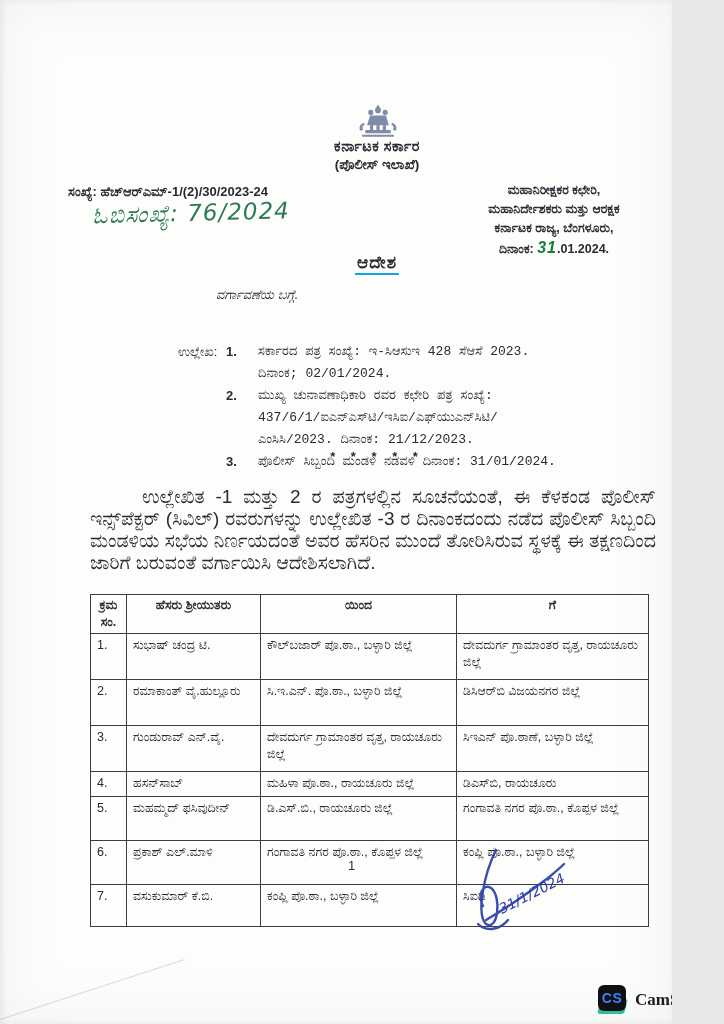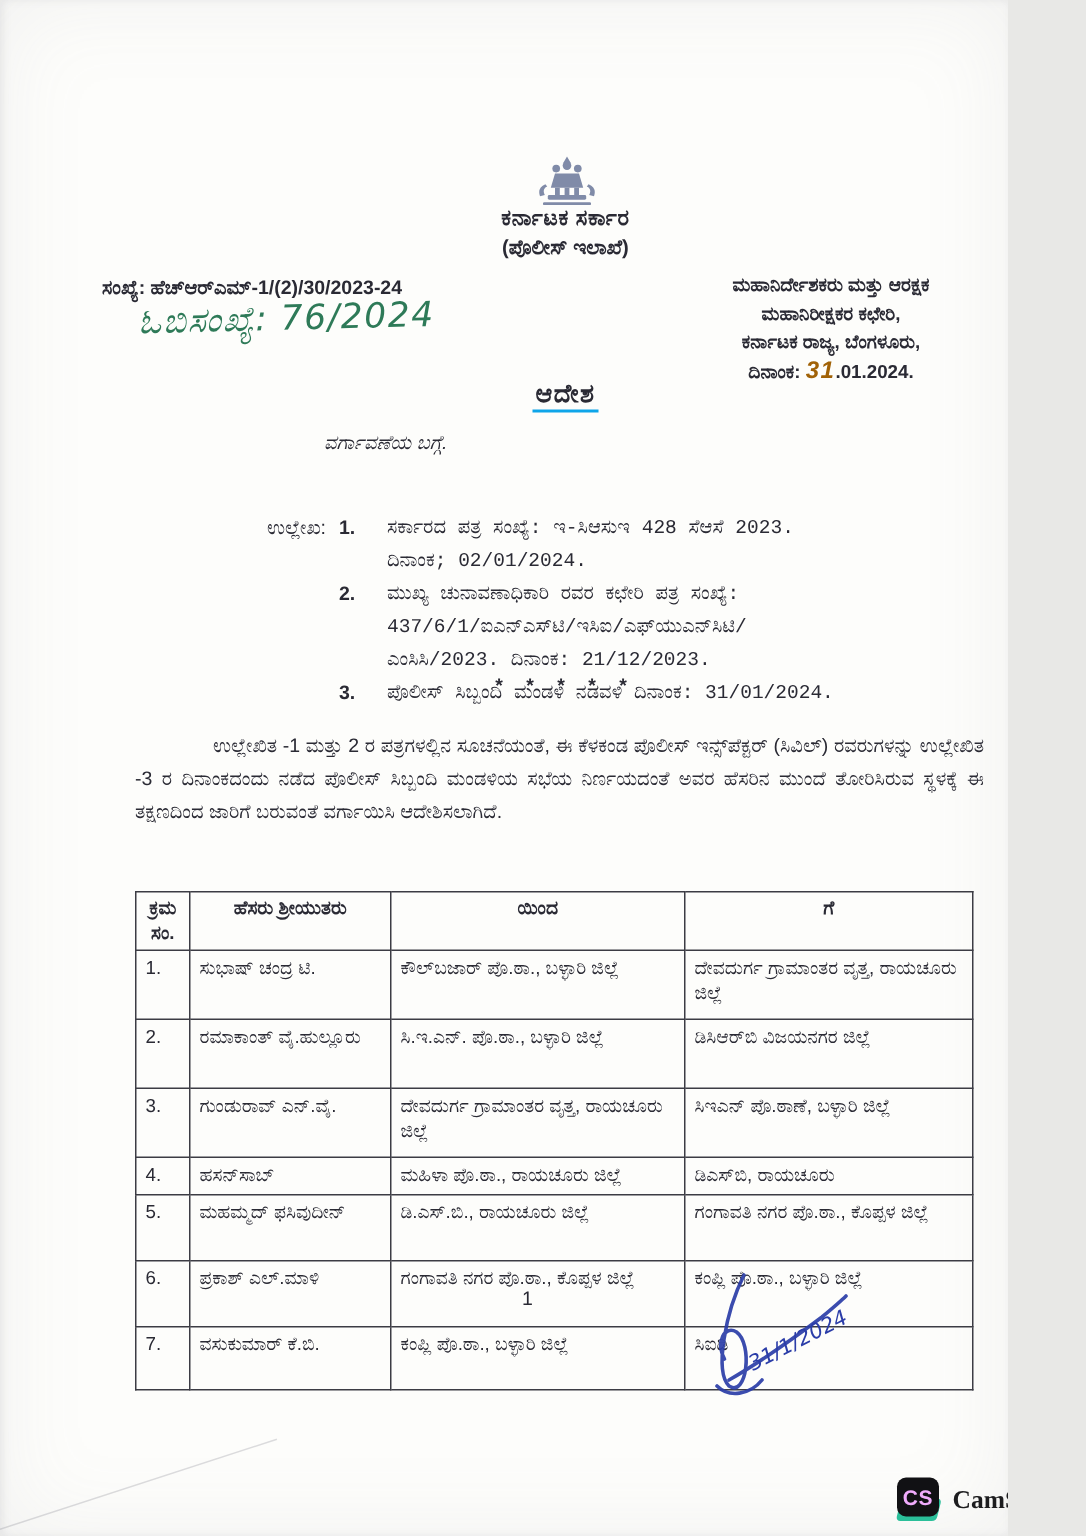--- a/index.html
+++ b/index.html
@@ -24,41 +24,41 @@
   .gov-title{position:absolute;left:0;top:138px;width:754px;text-align:center;font-weight:bold;font-size:14.5px;letter-spacing:.5px;}
   .gov-dept{position:absolute;left:0;top:157px;width:754px;text-align:center;font-weight:bold;font-size:13.5px;}
   .ref-no{position:absolute;left:68px;top:184px;font-weight:bold;font-size:13px;}
   .ob-note{
     position:absolute;left:92px;top:199px;width:260px;
     font-size:23px;font-style:italic;color:#2e7a58;
     transform:rotate(-1.5deg);letter-spacing:1px;
     font-family:"DejaVu Sans","Liberation Sans",sans-serif;
   }
   .office-block{position:absolute;left:420px;top:181px;width:268px;text-align:center;font-weight:bold;font-size:12.5px;line-height:19px;}
-  .hand-blue{color:#a16207;font-style:italic;font-size:16px;letter-spacing:1px;}
+  .hand-blue{color:#15803d;font-style:italic;font-size:16px;letter-spacing:1px;}
   
   .order-title{
     position:absolute;left:0;top:253px;width:754px;text-align:center;
     font-weight:bold;font-size:17px;letter-spacing:1px;
   }
   .order-title span{border-bottom:2px solid #0ea5e9;padding:0 2px 1px;}
   .subject{position:absolute;left:170px;top:284px;width:440px;font-size:13px;line-height:22px;}
   .subject .lbl{font-weight:bold;}
   .subject .l2{padding-left:46px;font-style:italic;}
   
   .refs{position:absolute;left:178px;top:341px;width:440px;font-size:13px;line-height:22px;}
   .refs .lbl{font-weight:normal;position:absolute;left:0;top:0;text-align:right;}
   .ref-item{position:relative;padding-left:66px;}
   .ref-item .num{position:absolute;left:48px;font-weight:bold;}
   .ref-item .cont{padding-left:14px;font-family:Liberation Mono, monospace;}
   .stars{position:absolute;left:0;top:449px;width:754px;text-align:center;font-size:13px;font-weight:bold;letter-spacing:6px;}
   
   .body-par{
     position:absolute;left:90px;top:486px;width:566px;
-    font-size:13px;line-height:22px;text-align:justify;text-indent:52px;
+    font-size:19px;line-height:22px;text-align:justify;text-indent:52px;
   }
   
   table.order-table{
     position:absolute;left:90px;top:574px;width:558px;
     border-collapse:collapse;table-layout:fixed;
     font-size:12.5px;line-height:17px;margin-top:20px;
   }
   table.order-table th, table.order-table td{
     border:1.6px solid #3c3c44;vertical-align:top;
     padding:3px 6px 4px;text-align:left;font-weight:normal;
@@ -70,21 +70,21 @@
   tr.r5 td, tr.r6 td{height:36px;}
   tr.r7 td{height:34px;}
   
   .page-num{position:absolute;left:348px;top:858px;font-size:13px;}
   .signature{position:absolute;left:428px;top:840px;width:170px;height:105px;}
   .cs-wrap{position:absolute;left:598px;top:985px;display:flex;align-items:center;gap:7px;}
   .cs-badge{position:relative;width:30px;height:30px;}
   .cs-teal{position:absolute;left:1px;top:14px;width:27px;height:15px;background:#2bbf9a;transform:skewX(-14deg);border-radius:3px;}
   .cs-black{
     position:absolute;left:0;top:0;width:28px;height:26px;background:#111114;border-radius:6px;
-    color:#f0abfc;font-weight:bold;font-size:14px;display:flex;align-items:center;justify-content:center;
+    color:#3b82f6;font-weight:bold;font-size:14px;display:flex;align-items:center;justify-content:center;
     font-family:"Liberation Sans",sans-serif;letter-spacing:.5px;
   }
   .cs-text{font-family:"Liberation Serif","DejaVu Serif",serif;font-size:17px;color:#1d1d1f;font-weight:600;}
 </style>
 </head>
 <body>
 
 <div class="page">
 
   <div class="crease"></div>
@@ -108,22 +108,22 @@
     </svg>
   </div>
 
   <div class="gov-title">ಕರ್ನಾಟಕ ಸರ್ಕಾರ</div>
   <div class="gov-dept">(ಪೊಲೀಸ್ ಇಲಾಖೆ)</div>
 
   <div class="ref-no">ಸಂಖ್ಯೆ: ಹೆಚ್‌ಆರ್‌ಎಮ್-1/(2)/30/2023-24</div>
   <div class="ob-note">ಓಬಿಸಂಖ್ಯೆ: 76/2024</div>
 
   <div class="office-block">
+    <div>ಮಹಾನಿರೀಕ್ಷಕರ ಕಛೇರಿ,</div>
     <div>ಮಹಾನಿರ್ದೇಶಕರು ಮತ್ತು ಆರಕ್ಷಕ</div>
-    <div>ಮಹಾನಿರೀಕ್ಷಕರ ಕಛೇರಿ,</div>
     <div>ಕರ್ನಾಟಕ ರಾಜ್ಯ, ಬೆಂಗಳೂರು,</div>
     <div>
       <span>ದಿನಾಂಕ:</span>
       <span class="hand-blue">31</span><span>.01.2024.</span>
     </div>
   </div>
 
   <div class="order-title">
     <span>ಆದೇಶ</span>
   </div>

